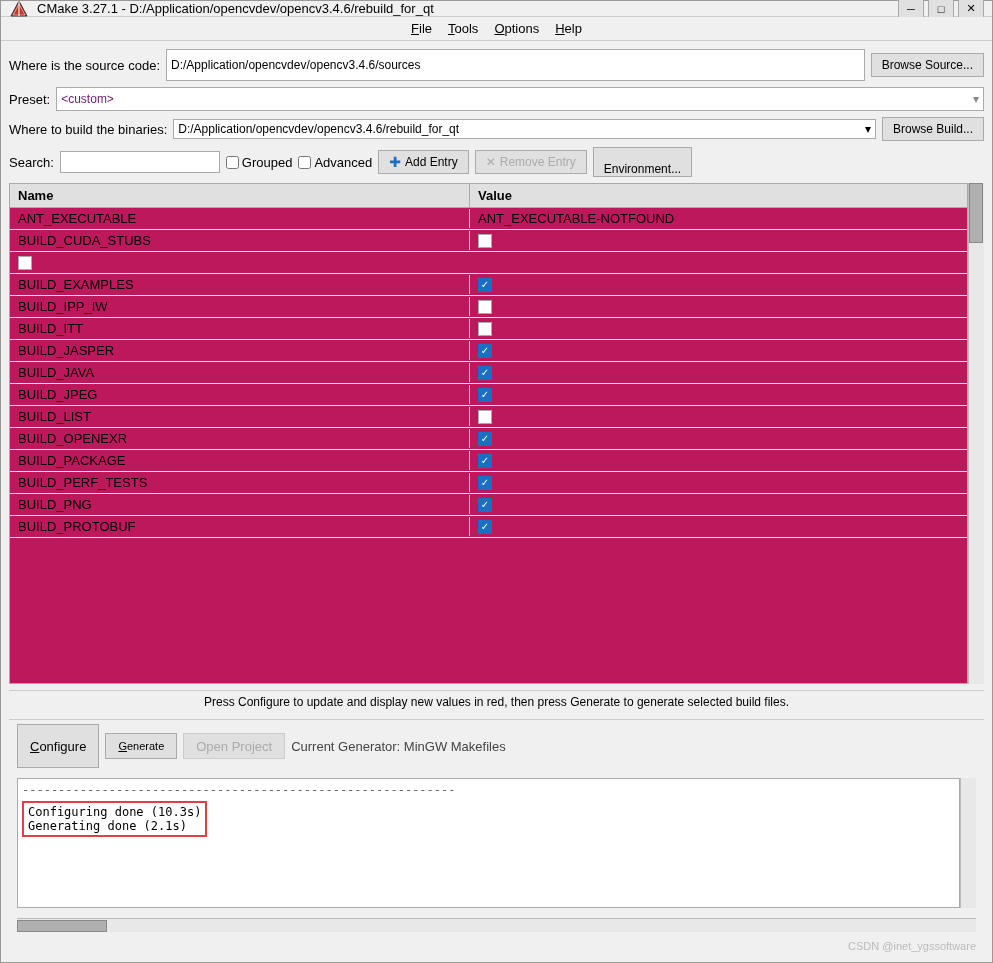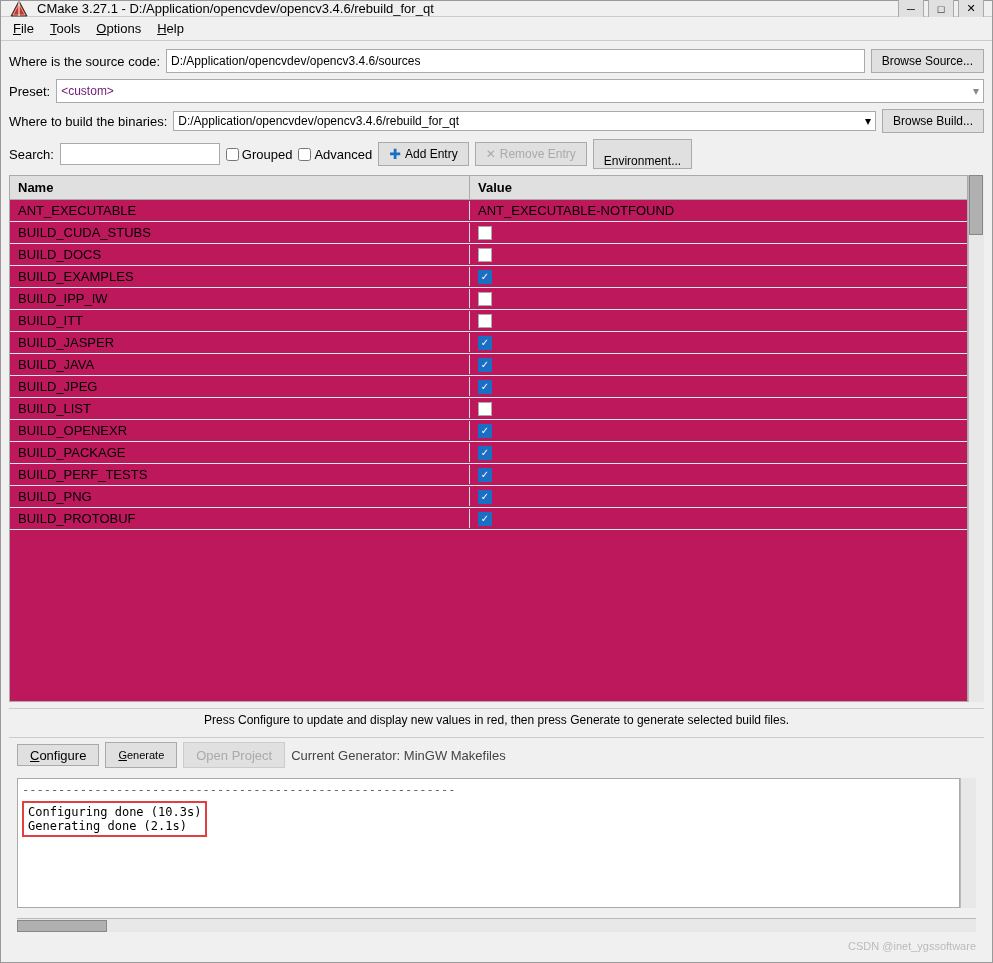--- a/index.html
+++ b/index.html
@@ -53,20 +53,21 @@
       align-items: center;
       justify-content: center;
       font-size: 11px;
     }
     .menu-bar {
       display: flex;
       padding: 2px 4px;
       background: #f0f0f0;
       border-bottom: 1px solid #ccc;
       flex-shrink: 0;
+      justify-content: center;
     }
     .menu-item {
       padding: 2px 8px;
       cursor: pointer;
       font-size: 13px;
     }
     .menu-item u { text-decoration: underline; }
     .content-area {
       padding: 8px;
       display: flex;
@@ -79,21 +80,21 @@
       display: flex;
       align-items: center;
       gap: 6px;
     }
     .label {
       white-space: nowrap;
       font-size: 13px;
     }
     .text-input {
       flex: 1;
-      height: 24px;
+      height: 32px;
       border: 1px solid #aaa;
       padding: 0 4px;
       font-size: 12px;
       background: #fff;
     }
     .browse-btn {
       height: 24px;
       padding: 0 10px;
       background: #e0e0e0;
       border: 1px solid #aaa;
@@ -256,21 +257,21 @@
     }
     .bottom-toolbar {
       display: flex;
       align-items: center;
       gap: 6px;
       padding: 4px 8px;
       border-top: 1px solid #ccc;
       flex-shrink: 0;
     }
     .configure-btn {
-      height: 22px;
+      height: 44px;
       padding: 0 12px;
       background: #e0e0e0;
       border: 1px solid #aaa;
       cursor: pointer;
       font-size: 13px;
     }
     .generate-btn {
       height: 26px;
       padding: 0 12px;
       background: #e0e0e0;
@@ -441,21 +442,20 @@
               <div class="td-name">ANT_EXECUTABLE</div>
               <div class="td-value">ANT_EXECUTABLE-NOTFOUND</div>
             </div>
             <div class="table-row">
               <div class="td-name">BUILD_CUDA_STUBS</div>
               <div class="td-value">
                 <div class="cb-unchecked"></div>
               </div>
             </div>
             <div class="table-row">
-              <div class="td-name">BUILD_DOCS</div>
               <div class="td-value">
                 <div class="cb-unchecked"></div>
               </div>
             </div>
             <div class="table-row">
               <div class="td-name">BUILD_EXAMPLES</div>
               <div class="td-value">
                 <div class="cb-checked">✓</div>
               </div>
             </div>

